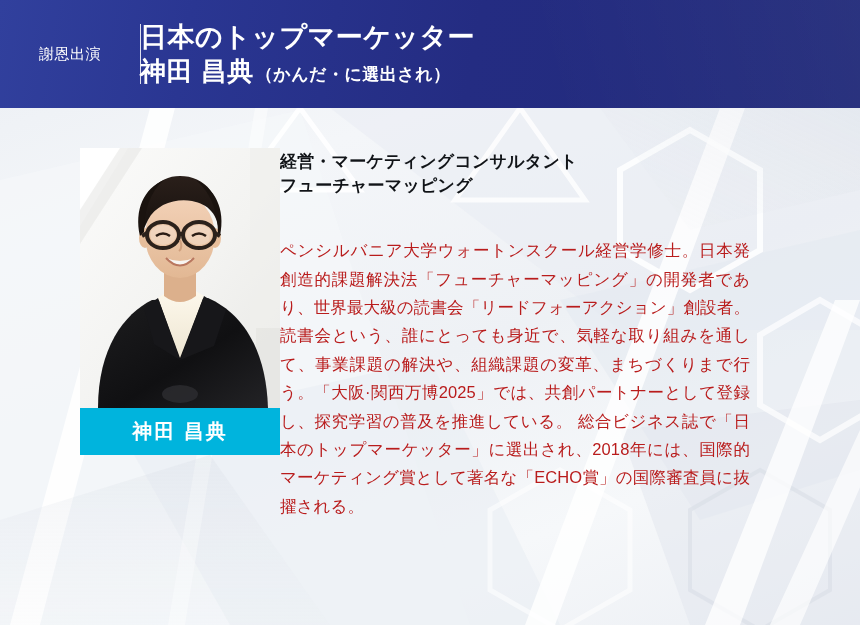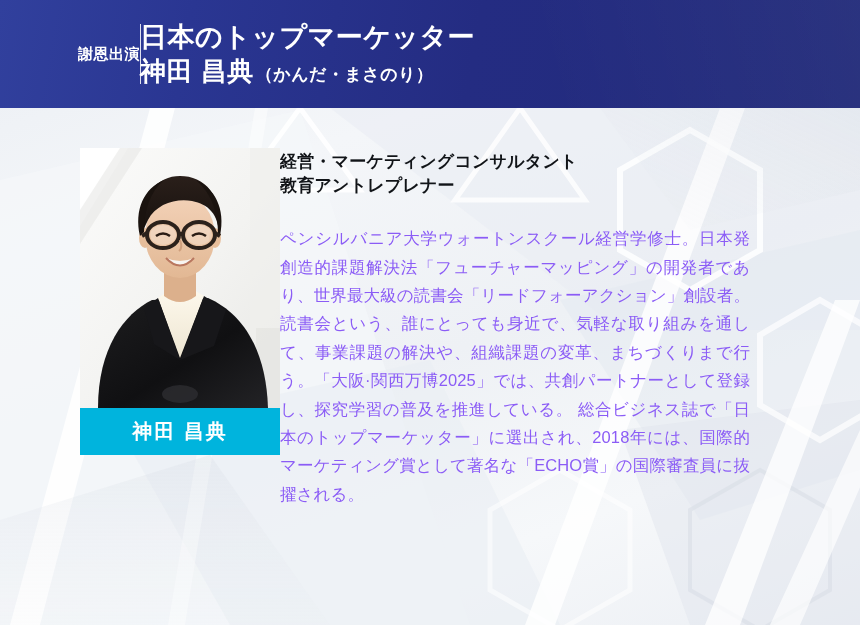--- a/index.html
+++ b/index.html
@@ -56,24 +56,24 @@
     position: absolute;
     top: 0; left: 0;
     width: 860px; height: 108px;
     background: linear-gradient(255deg, rgba(255,255,255,0.045) 0%, rgba(255,255,255,0) 38%);
     pointer-events: none;
   }
 
   .header-kicker {
     width: 140px;
     flex: 0 0 140px;
-    text-align: right;
+    text-align: center;
     color: #ffffff;
     font-size: 15px;
-    font-weight: 700;
+    font-weight: 400;
     letter-spacing: 0.5px;
     position: relative;
     z-index: 2;
   }
 
   .header-divider {
     position: absolute;
     left: 140px;
     top: 24px;
     width: 1px;
@@ -160,33 +160,33 @@
     letter-spacing: 2px;
   }
 
   .text-col {
     flex: 1 1 auto;
     padding-top: 42px;
     padding-right: 80px;
   }
 
   .roles {
-    margin-bottom: 26px;
+    margin-bottom: 38px;
   }
 
   .role-line {
     color: #111418;
     font-size: 17px;
     font-weight: 700;
     line-height: 1.42;
     letter-spacing: 0.2px;
   }
 
   .bio {
-    color: #8b5cf6;
+    color: #b91c1c;
     font-size: 16.5px;
     line-height: 1.72;
     letter-spacing: 0.1px;
     text-align: justify;
     max-width: 470px;
   }
 </style>
 </head>
 <body>
 
@@ -238,21 +238,21 @@
   </div>
 
   <div class="header">
     <div class="header-sheen"></div>
     <div class="header-kicker">謝恩出演</div>
     <div class="header-divider"></div>
     <div class="header-titles">
       <div class="header-line1">日本のトップマーケッター</div>
       <div class="header-line2">
         <span>神田 昌典</span>
-        <span class="header-reading">（かんだ・まさのり）</span>
+        <span class="header-reading">（かんだ・に選出され）</span>
       </div>
     </div>
   </div>
 
   <div class="content">
 
     <div class="photo-col">
       <div class="photo-frame">
 
         <div class="portrait">
@@ -331,19 +331,19 @@
 
         <div class="nameplate">
           <span class="nameplate-text">神田 昌典</span>
         </div>
       </div>
     </div>
 
     <div class="text-col">
       <div class="roles">
         <div class="role-line">経営・マーケティングコンサルタント</div>
-        <div class="role-line">教育アントレプレナー</div>
+        <div class="role-line">フューチャーマッピング</div>
       </div>
       <div class="bio">ペンシルバニア大学ウォートンスクール経営学修士。日本発創造的課題解決法「フューチャーマッピング」の開発者であり、世界最大級の読書会「リードフォーアクション」創設者。読書会という、誰にとっても身近で、気軽な取り組みを通して、事業課題の解決や、組織課題の変革、まちづくりまで行う。「大阪·関西万博2025」では、共創パートナーとして登録し、探究学習の普及を推進している。 総合ビジネス誌で「日本のトップマーケッター」に選出され、2018年には、国際的マーケティング賞として著名な「ECHO賞」の国際審査員に抜擢される。</div>
     </div>
 
   </div>
 </div>
 
 </body></html>

